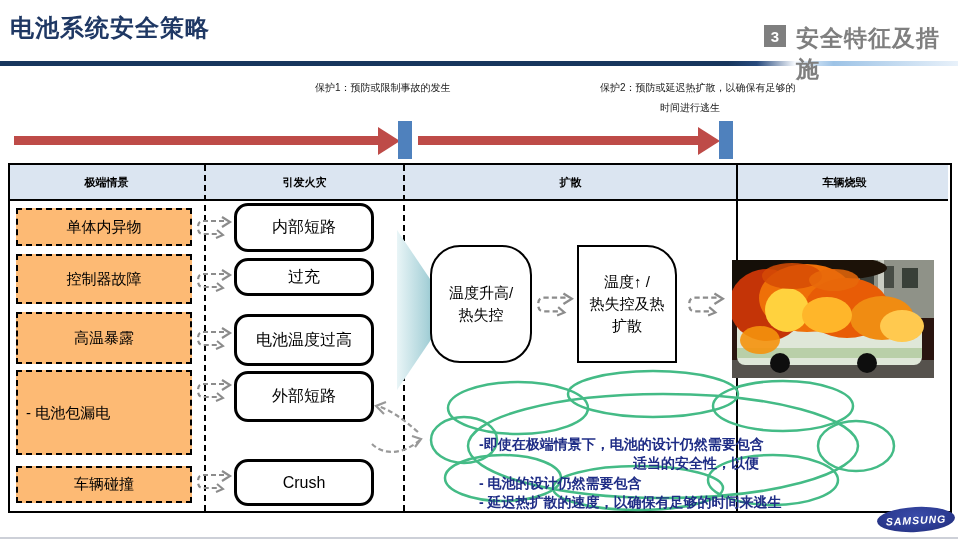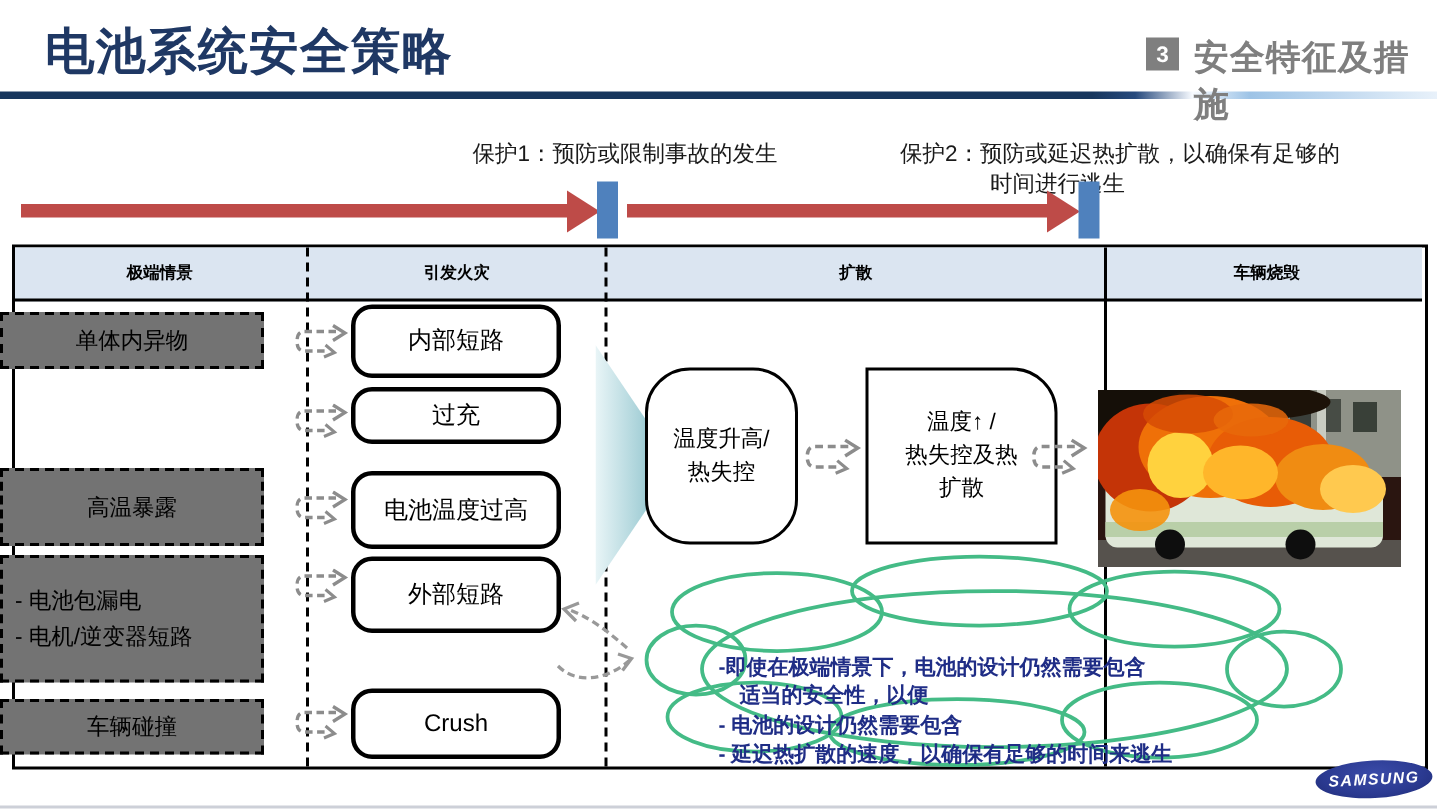--- a/index.html
+++ b/index.html
@@ -2,30 +2,30 @@
 <html><head>
 <meta charset="utf-8">
 <style>
   html,body{margin:0;padding:0;background:#fff;}
   .page{position:relative;width:958px;height:541px;background:#ffffff;overflow:hidden;
         font-family:"Liberation Sans","DejaVu Sans",sans-serif;color:#000;}
   .abs{position:absolute;}
 
   
   .title{left:10px;top:12px;font-family:"Liberation Serif","DejaVu Serif",serif;
-         font-weight:bold;font-size:33px;color:#1F3864;letter-spacing:1px;margin-left:20px;}
+         font-weight:bold;font-size:24px;color:#1F3864;letter-spacing:1px;}
   .underline{left:0;top:61px;width:958px;height:5px;
     background:linear-gradient(to right,#17365D 0%,#17365D 76%,#274a7d 79%,#f8fbff 83%,#9DC3E6 87%,#e8f1fa 100%);}
   .badge{left:764px;top:25px;width:22px;height:22px;background:#7f7f7f;color:#fff;
          font-weight:bold;font-size:15px;display:flex;align-items:center;justify-content:center;}
   .section-label{left:796px;top:23px;font-family:"Liberation Serif","DejaVu Serif",serif;
          font-weight:bold;font-size:23px;color:#7f7f7f;letter-spacing:1px;}
 
   
-  .prot{font-size:15px;color:#1a1a1a;margin-top:12px;}
+  .prot{font-size:10px;color:#1a1a1a;}
   .p1{left:315px;top:81px;}
   .p2a{left:600px;top:81px;}
   .p2b{left:660px;top:101px;}
 
   
   .shaft{height:9px;background:#BE4B48;top:136px;}
   .shaft1{left:14px;width:364px;}
   .shaft2{left:418px;width:280px;}
   .ahead{width:0;height:0;border-top:14px solid transparent;border-bottom:14px solid transparent;
          border-left:22px solid #BE4B48;top:127px;}
@@ -38,39 +38,39 @@
   .tbl-header{left:10px;top:165px;width:938px;height:36px;background:#DBE5F1;
               border-bottom:2px solid #000;box-sizing:border-box;}
   .th{top:165px;height:34px;line-height:34px;text-align:center;font-weight:bold;font-size:11px;}
   .th0{left:8px;width:197px;} .th1{left:205px;width:199px;} .th2{left:404px;width:333px;} .th3{left:737px;width:215px;}
   .sep{top:165px;height:346px;width:0;}
   .sep-dash{border-left:2px dashed #000;}
   .sep-solid{border-left:2px solid #000;}
   .sep1{left:204px;} .sep2{left:403px;} .sep3{left:736px;}
 
   
-  .scen{left:0;width:176px;border:2px dashed #000;box-sizing:border-box;
-        display:flex;align-items:center;justify-content:center;font-size:15px;background:#737373;}
+  .scen{left:16px;width:176px;border:2px dashed #000;box-sizing:border-box;
+        display:flex;align-items:center;justify-content:center;font-size:15px;background:#fdba74;}
   .scen.multi{flex-direction:column;align-items:flex-start;justify-content:center;padding-left:8px;line-height:1.6;}
 
   
   .cause{left:234px;width:140px;border:3px solid #000;border-radius:14px;box-sizing:border-box;
          display:flex;align-items:center;justify-content:center;font-size:16px;background:#fff;}
 
   
   .stage{top:245px;height:118px;border:2.5px solid #000;border-radius:0 30px 0 0;box-sizing:border-box;
          background:#fff;display:flex;flex-direction:column;align-items:center;justify-content:center;
          font-size:15px;line-height:1.45;text-align:center;}
   .stageA{left:430px;width:102px;border-radius:30px;}
-  .stageB{left:577px;width:128px;}
+  .stageB{left:577px;width:100px;}
 
   
   .cloud-text{left:479px;top:405px;width:420px;font-weight:bold;font-size:14px;
               color:#1F2D86;line-height:1.38;z-index:6;margin-top:30px;}
-  .cloud-text .ind{padding-left:14px;}
+  .cloud-text .ind{padding-left:14px;text-align:center;}
 
   
   .bus{left:732px;top:260px;width:202px;height:118px;z-index:4;}
   .samsung{left:877px;top:507px;width:78px;height:25px;background:radial-gradient(ellipse at 50% 35%,#3a4ba8 0%,#2B3A91 60%,#1e2b74 100%);
            border-radius:50%;display:flex;align-items:center;justify-content:center;transform:rotate(-3deg);z-index:7;}
   .samsung span{color:#fff;font-weight:bold;font-style:italic;font-size:10.5px;letter-spacing:1px;}
   .footer-line{left:0;top:537px;width:958px;height:2px;background:#cdd0d8;}
 
   svg{display:block;}
   .z5{z-index:5;}
@@ -123,26 +123,28 @@
         <stop offset="0.55" stop-color="#a9d2d9"></stop>
         <stop offset="1" stop-color="#5fa9b6"></stop>
       </linearGradient>
     </defs>
     <polygon points="0,8 54,88 0,168" fill="url(#tealgrad)"></polygon>
   </svg>
 
   <div class="abs scen" style="top:208px;height:38px;">
     <span>单体内异物</span>
     </div>
+  <div class="abs scen" style="top:254px;height:50px;">
+    <span>控制器故障</span>
+    </div>
   <div class="abs scen" style="top:312px;height:52px;">
     <span>高温暴露</span>
     </div>
   <div class="abs scen multi" style="top:370px;height:85px;">
     <div>-  电池包漏电</div>
-    <div>-  电机/逆变器短路</div>
   </div>
   <div class="abs scen" style="top:466px;height:37px;">
     <span>车辆碰撞</span>
     </div>
 
   <svg class="abs" style="left:195px;top:216px;" width="38" height="24" viewBox="0 0 38 24">
       <use href="#dasharrow"></use>
     </svg>
   <svg class="abs" style="left:195px;top:269px;" width="38" height="24" viewBox="0 0 38 24">
       <use href="#dasharrow"></use>

